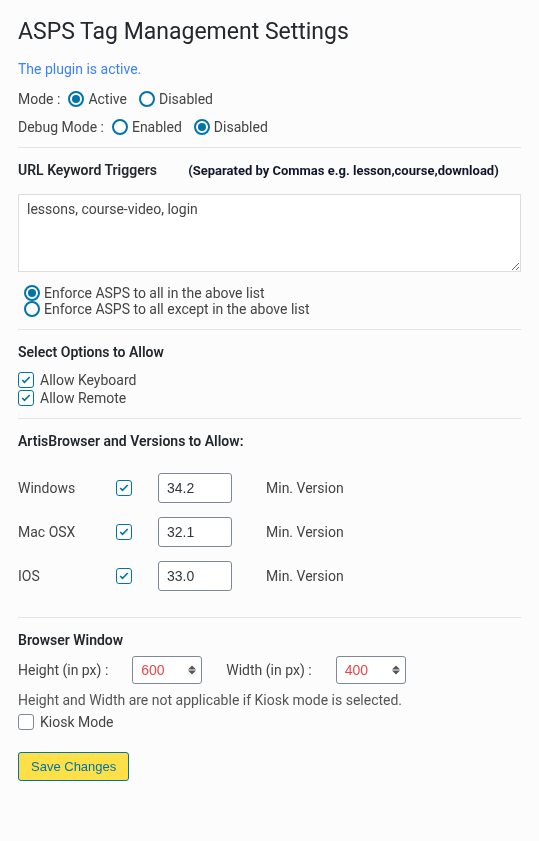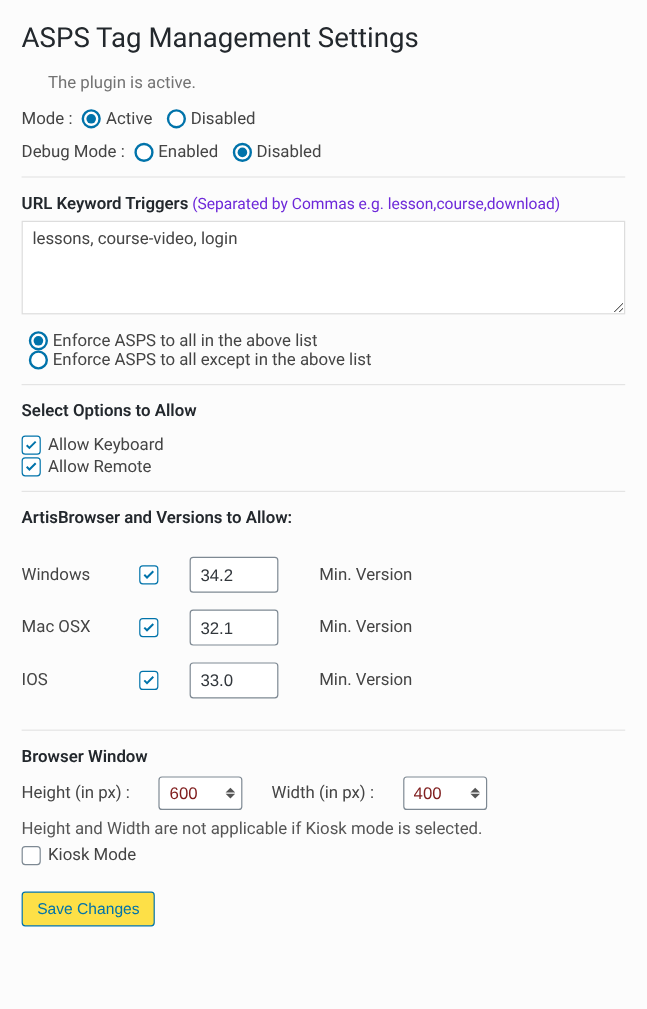--- a/index.html
+++ b/index.html
@@ -12,24 +12,23 @@
     background: #fcfcfc;
     width: 539px;
   }
   h1 {
     font-size: 23px;
     font-weight: 400;
     margin: 0 0 16px 0;
     color: #23282d;
   }
   .status-active {
-    color: #737373;
+    color: #3b82f6;
     font-size: 14px;
     margin-bottom: 14px;
-    margin-left: 22px;
   }
   .row {
     font-size: 14px;
     color: #444;
     margin-bottom: 12px;
     display: flex;
     align-items: center;
     flex-wrap: wrap;
   }
   .row-label { margin-right: 2px; }
@@ -38,33 +37,34 @@
     border-top: 1px solid #e4e4e4;
     margin: 12px 0 14px 0;
   }
   .section-title {
     font-size: 14px;
     font-weight: 600;
     color: #23282d;
     margin-bottom: 6px;
   }
   .hint {
-    font-weight: 400;
-    color: #6d28d9;
+    font-weight: 700;
+    color: #0f172a;
+    margin-left: 28px;
   }
   textarea.keywords {
     width: 100%;
     height: 78px;
     border: 1px solid #ddd;
     padding: 6px 8px;
     font-size: 14px;
     font-family: inherit;
     color: #444;
     resize: both;
-    margin-top: 6px;
+    margin-top: 16px;
     margin-bottom: 10px;
   }
   .radio-wrap {
     display: inline-flex;
     align-items: center;
     margin-right: 6px;
     cursor: pointer;
     text-align: right;
   }
   .radio {
@@ -135,21 +135,21 @@
     position: relative;
     display: inline-block;
   }
   input.num-input {
     width: 70px;
     height: 28px;
     border: 1px solid #7e8993;
     border-radius: 3px;
     padding: 0 18px 0 8px;
     font-size: 14px;
-    color: #7f1d1d;
+    color: #ef4444;
     background: #fff;
   }
   .spinner {
     position: absolute;
     right: 4px; top: 50%;
     transform: translateY(-50%);
     width: 10px;
     display: flex;
     flex-direction: column;
     gap: 1px;

